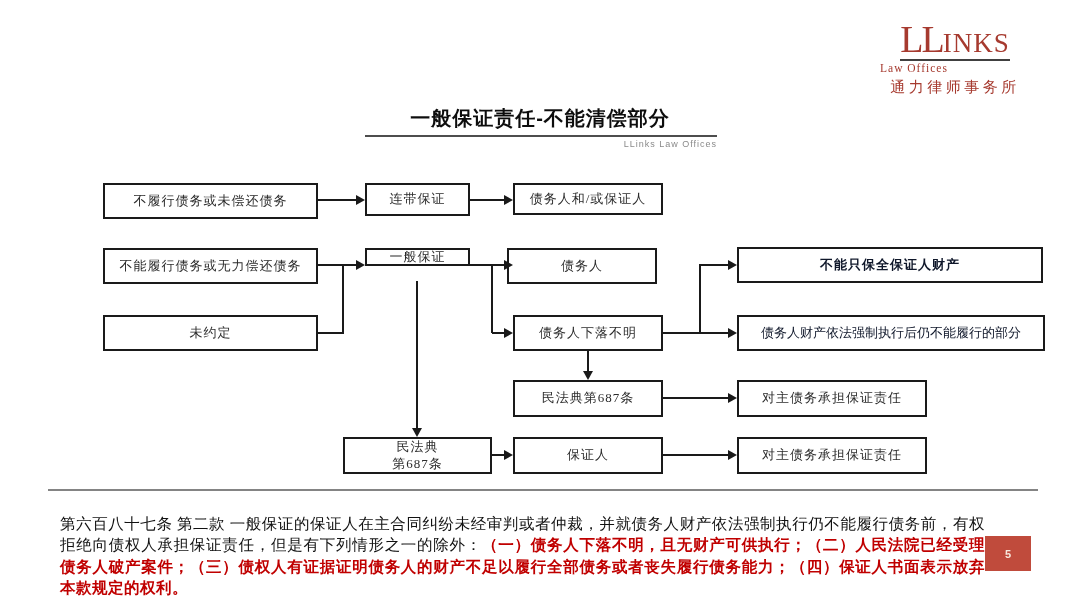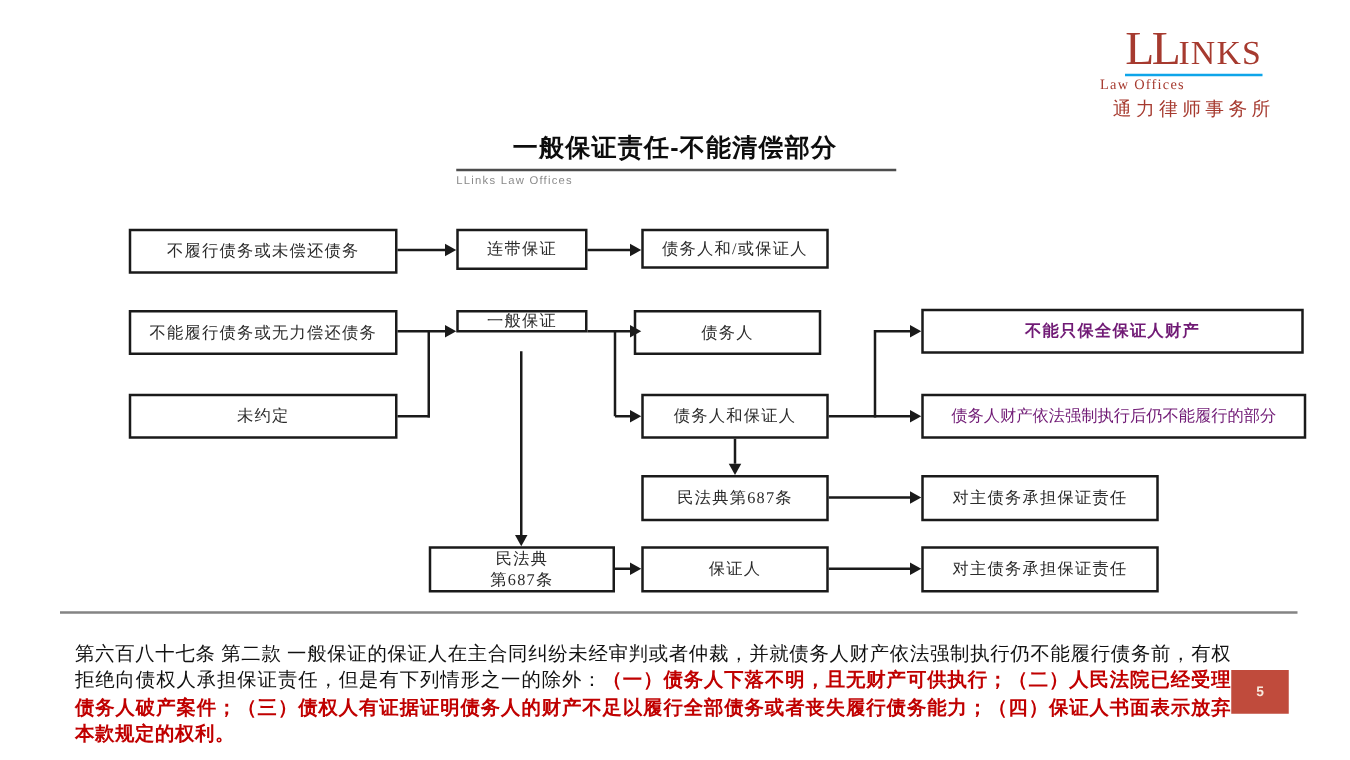--- a/index.html
+++ b/index.html
@@ -2,38 +2,38 @@
 <html><head>
 <meta charset="utf-8">
 <style>
   html,body{margin:0;padding:0;background:#e9e9e9;}
   .slide{
     position:relative;width:1080px;height:608px;background:#ffffff;
     overflow:hidden;font-family:"Liberation Serif", serif;margin:0 auto;
   }
   
   .logo{position:absolute;left:880px;top:20px;width:150px;text-align:center;color:#A63A2F;}
-  .logo-line1{display:inline-block;border-bottom:2px solid #0ea5e9;line-height:1;padding-bottom:1px;text-align:right;}
+  .logo-line1{display:inline-block;border-bottom:2px solid #404040;line-height:1;padding-bottom:1px;text-align:right;}
   .logo-ll{font-family:"Liberation Serif",serif;font-size:38px;letter-spacing:-2px;}
   .logo-inks{font-family:"Liberation Serif",serif;font-size:27px;letter-spacing:1px;}
   .logo-law{font-size:11.5px;text-align:left;margin-top:1px;letter-spacing:1px;font-family:"Liberation Serif",serif;}
   .logo-cn{font-size:15px;margin-top:4px;letter-spacing:3.5px;white-space:nowrap;}
   
   .title{position:absolute;left:300px;top:105px;width:480px;text-align:center;
     font-family:"Liberation Sans",sans-serif;font-weight:bold;font-size:20px;color:#0d0d0d;letter-spacing:1px;}
   .title-rule{position:absolute;left:365px;top:135px;width:352px;height:2px;background:#4d4d4d;}
-  .title-sub{position:absolute;left:365px;top:139px;width:352px;text-align:left;
+  .title-sub{position:absolute;left:365px;top:139px;width:352px;text-align:right;
     font-family:"Liberation Sans",sans-serif;font-size:9px;color:#8a8a8a;letter-spacing:1px;}
   
   .fc-box{
     position:absolute;box-sizing:border-box;border:2px solid #1a1a1a;background:#fff;
     display:flex;align-items:center;justify-content:center;text-align:center;
     font-size:13px;color:#2b2b2b;letter-spacing:1px;white-space:pre-line;line-height:1.25;
   }
-  .fc-box.red{color:#701a75;}
+  .fc-box.red{color:#0f172a;}
   .fc-box.bold{font-weight:bold;}
   .hl{position:absolute;height:2px;background:#1a1a1a;}
   .vl{position:absolute;width:2px;background:#1a1a1a;}
   .ar{position:absolute;width:0;height:0;border-top:5px solid transparent;border-bottom:5px solid transparent;border-left:9px solid #1a1a1a;}
   .ad{position:absolute;width:0;height:0;border-left:5px solid transparent;border-right:5px solid transparent;border-top:9px solid #1a1a1a;}
   
   .divider{position:absolute;left:48px;top:489px;width:990px;height:2px;background:#848484;}
   .statute{position:absolute;left:60px;top:497px;width:925px;text-align:justify;
     font-size:15.5px;line-height:21.5px;color:#111;letter-spacing:0.5px;}
   .statute .red{color:#C00000;font-weight:bold;}
@@ -58,21 +58,21 @@
 
   <div class="fc-box" style="left:103px;top:183px;width:215px;height:36px">不履行债务或未偿还债务</div>
   <div class="fc-box" style="left:365px;top:183px;width:105px;height:33px">连带保证</div>
   <div class="fc-box" style="left:513px;top:183px;width:150px;height:32px">债务人和/或保证人</div>
 
   <div class="fc-box" style="left:103px;top:248px;width:215px;height:36px">不能履行债务或无力偿还债务</div>
   <div class="fc-box" style="left:365px;top:248px;width:105px;height:18px">一般保证</div>
   <div class="fc-box" style="left:507px;top:248px;width:150px;height:36px">债务人</div>
 
   <div class="fc-box" style="left:103px;top:315px;width:215px;height:36px">未约定</div>
-  <div class="fc-box" style="left:513px;top:315px;width:150px;height:36px">债务人和保证人</div>
+  <div class="fc-box" style="left:513px;top:315px;width:150px;height:36px">债务人下落不明</div>
 
   <div class="fc-box red bold" style="left:737px;top:247px;width:306px;height:36px">不能只保全保证人财产</div>
   <div class="fc-box red" style="left:737px;top:315px;width:308px;height:36px;letter-spacing:0">债务人财产依法强制执行后仍不能履行的部分</div>
 
   <div class="fc-box" style="left:513px;top:380px;width:150px;height:37px">民法典第687条</div>
   <div class="fc-box" style="left:737px;top:380px;width:190px;height:37px">对主债务承担保证责任</div>
 
   <div class="fc-box" style="left:343px;top:437px;width:149px;height:37px">民法典
 第687条</div>
   <div class="fc-box" style="left:513px;top:437px;width:150px;height:37px">保证人</div>

